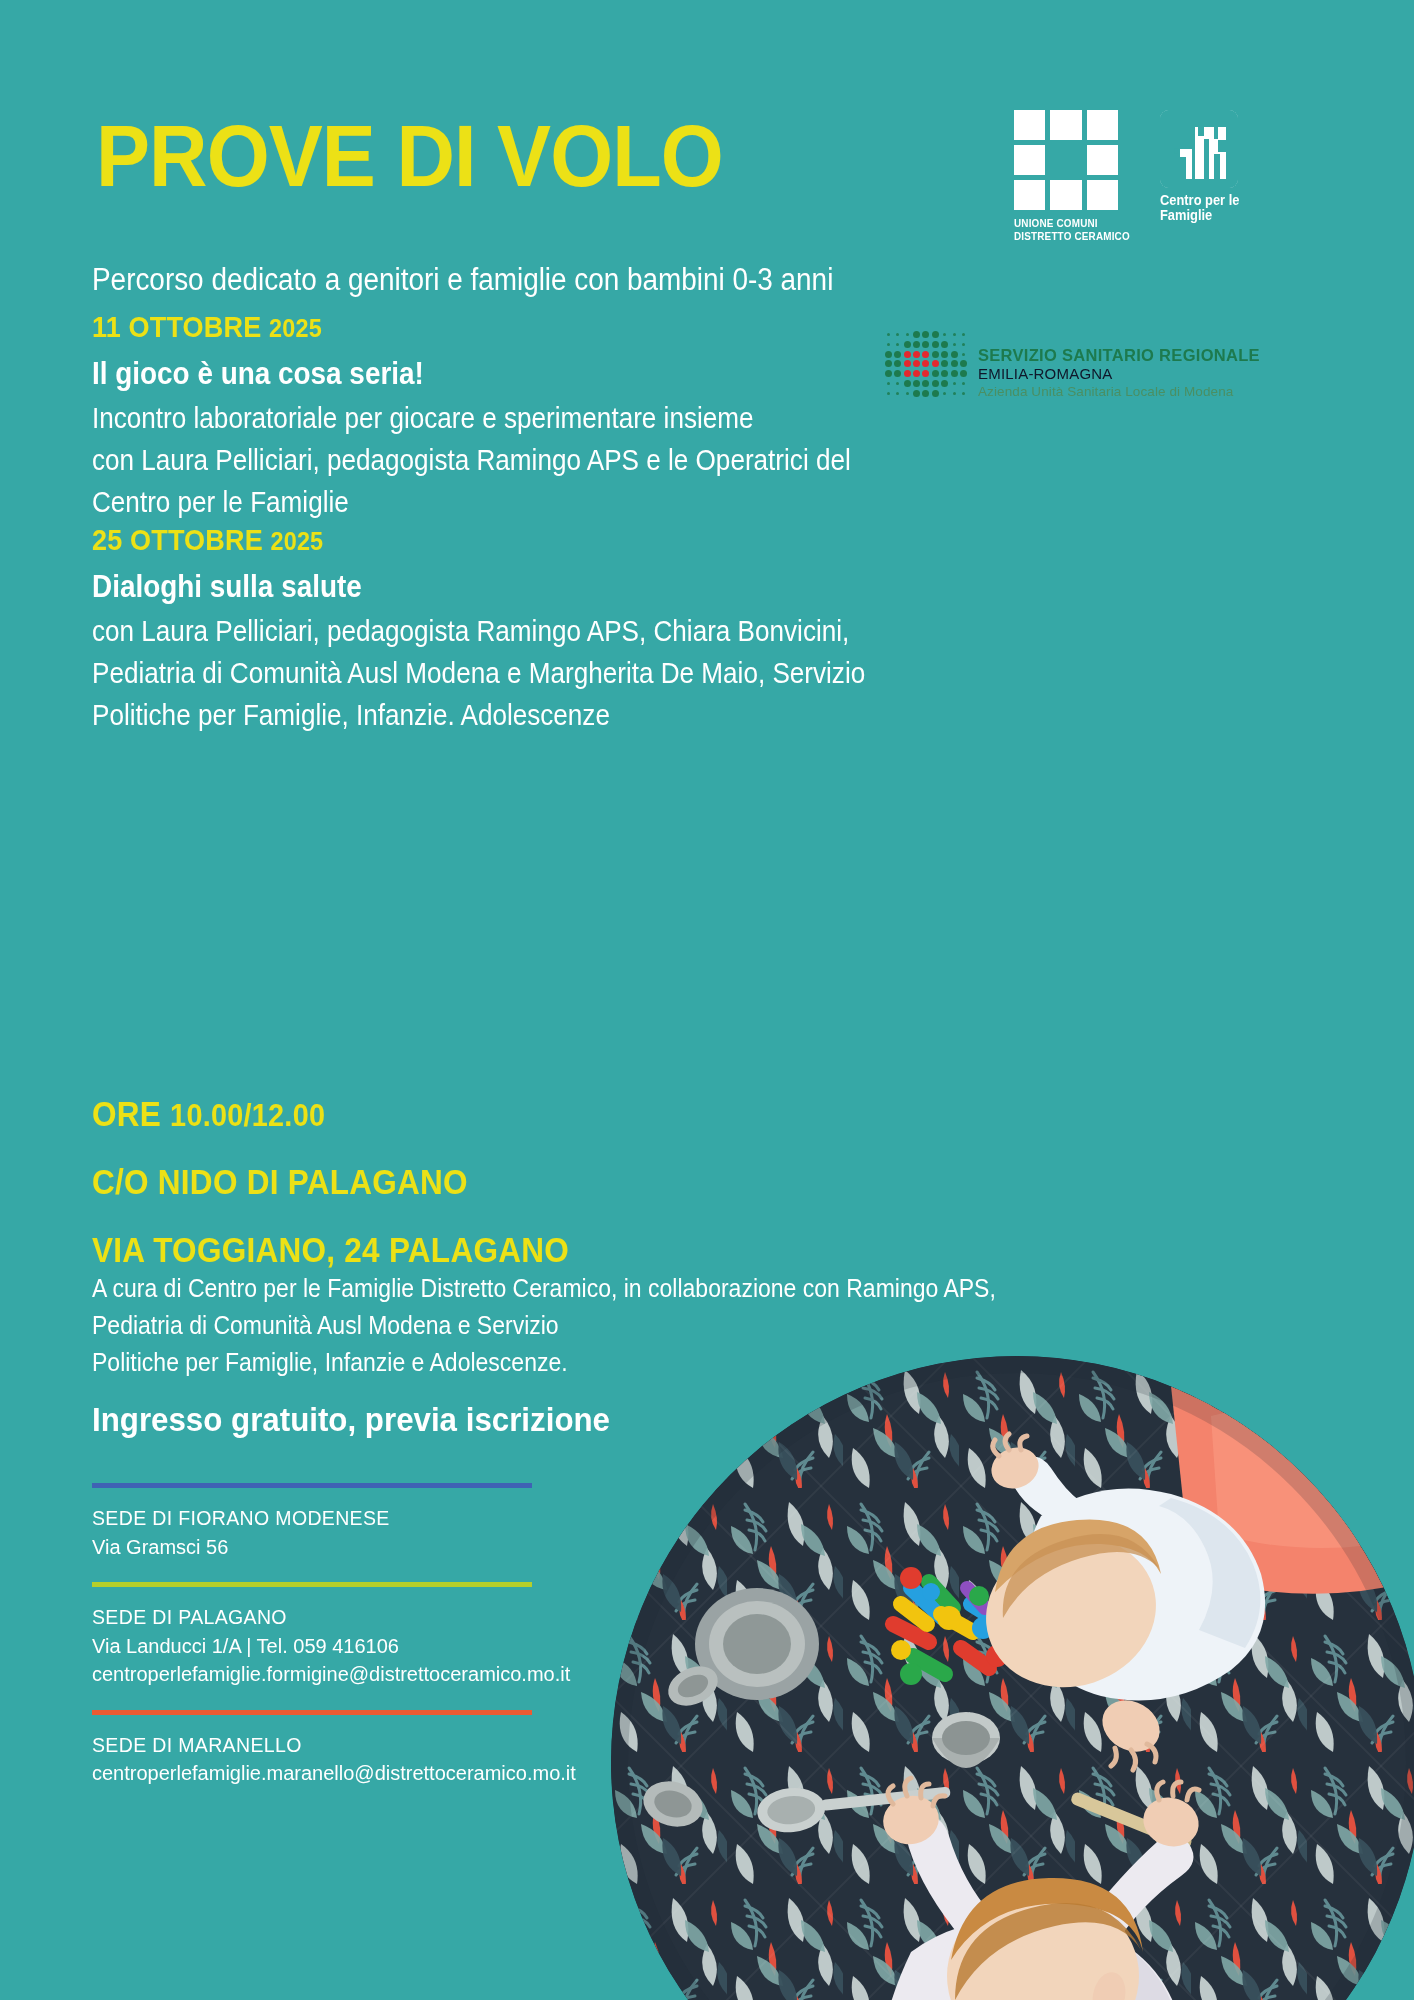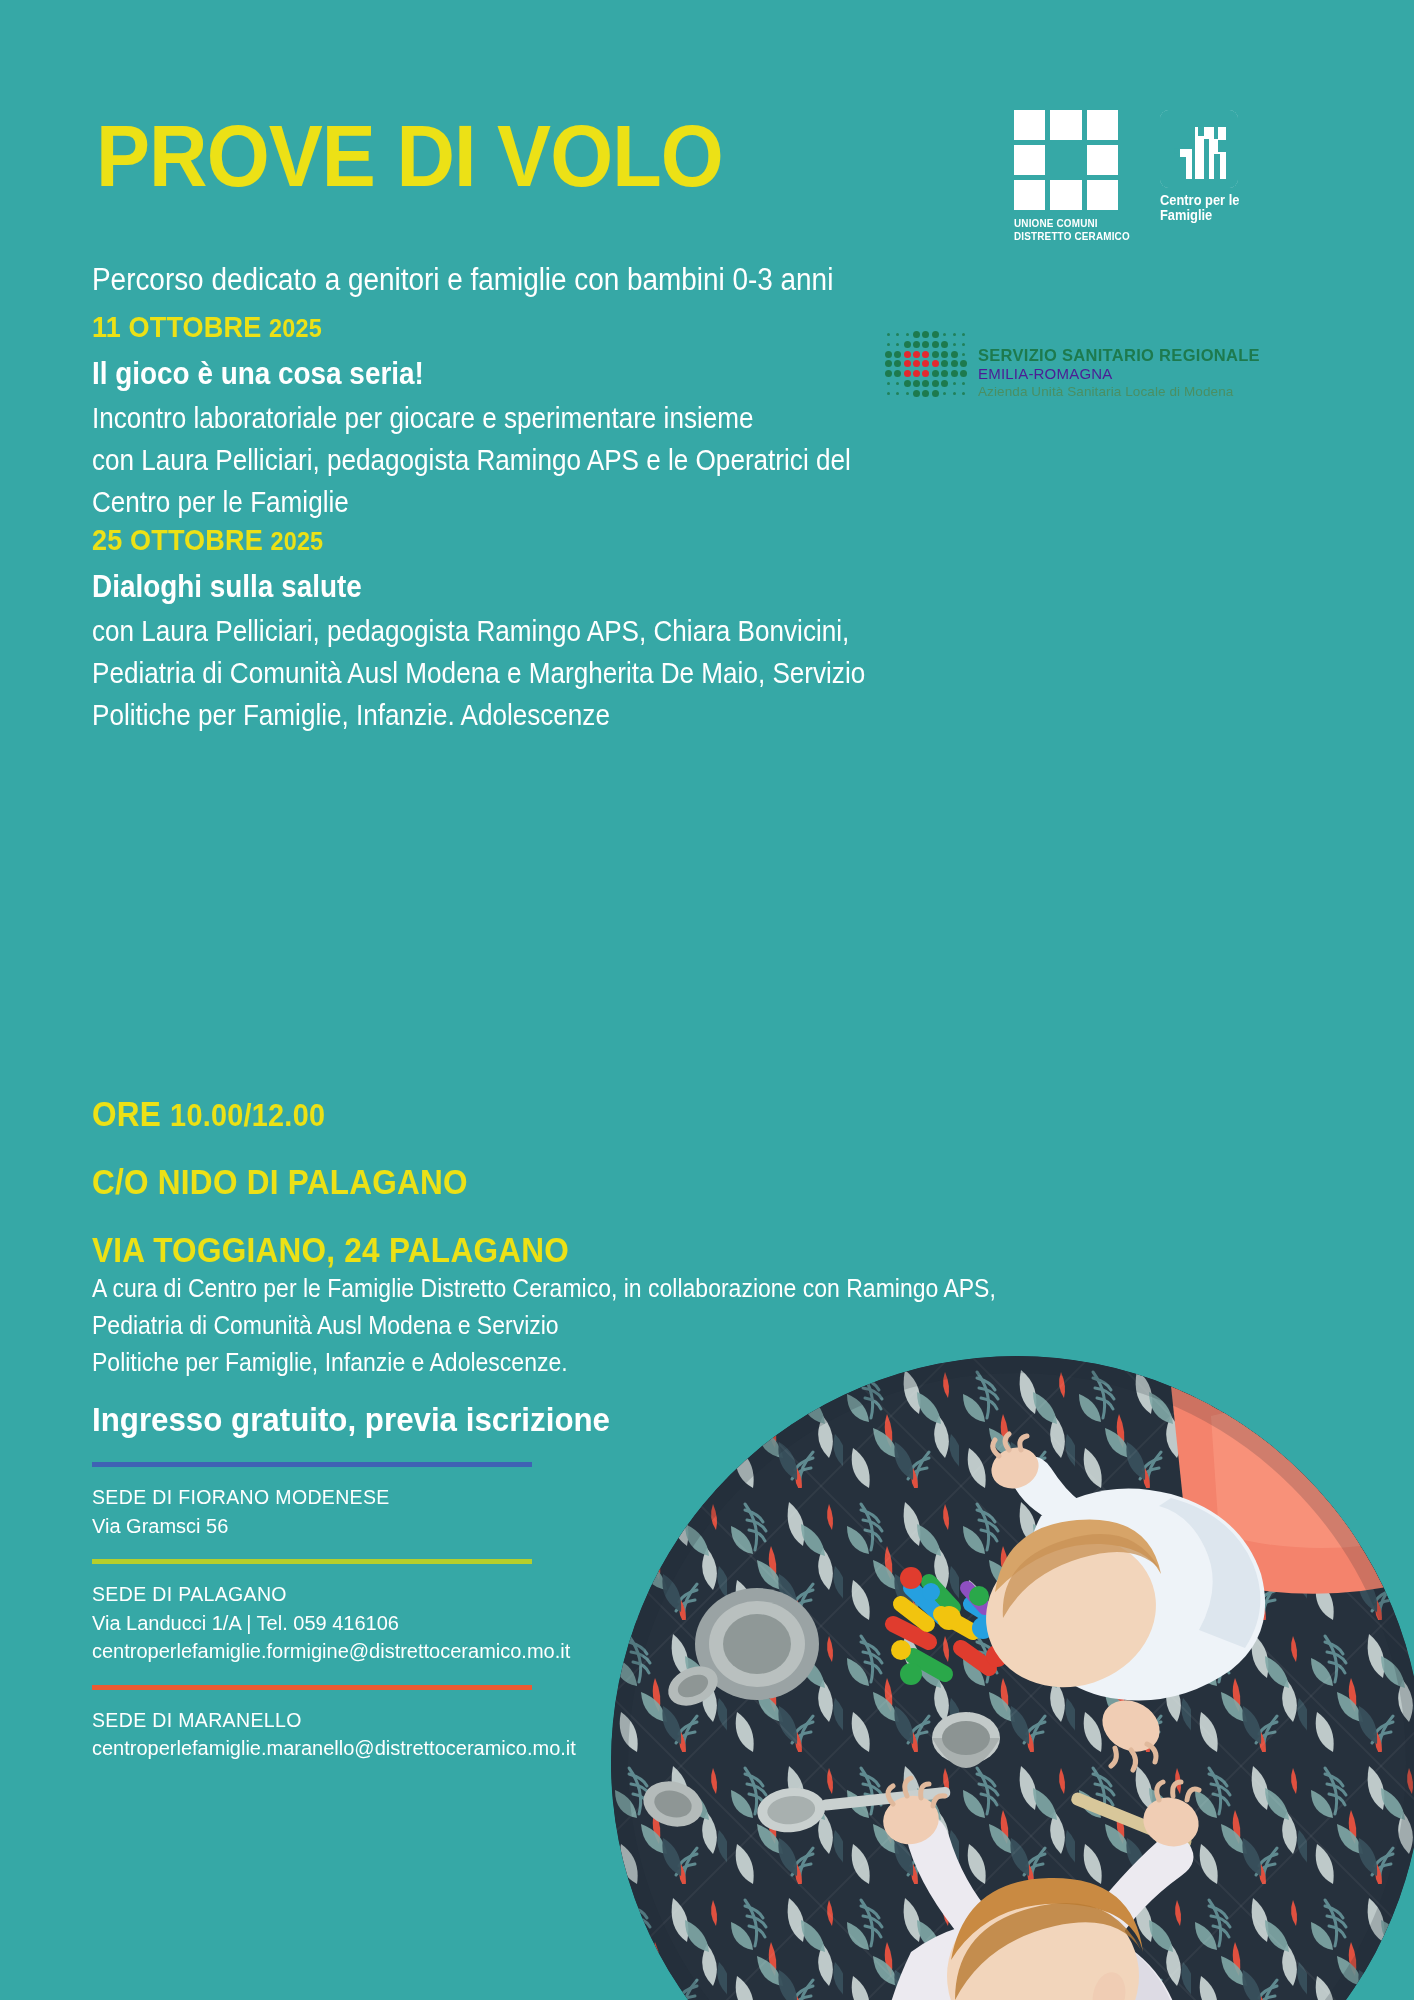--- a/index.html
+++ b/index.html
@@ -104,21 +104,21 @@
     display: block;
     border-radius: 50%;
     justify-self: center;
     align-self: center;
   }
   .ssr .txt { padding-top: 16px; }
   .ssr .l1 {
     color: #1d7a4e; font-weight: bold; font-size: 16.5px;
     letter-spacing: 0.3px; line-height: 1.18;
   }
-  .ssr .l2 { color: #4c1d95; font-size: 15px; line-height: 1.25; letter-spacing:0.2px;}
+  .ssr .l2 { color: #0f172a; font-size: 15px; line-height: 1.25; letter-spacing:0.2px;}
   .ssr .l3 { color: #4a8f63; font-size: 13.5px; line-height: 1.25; letter-spacing:0.1px;}
 
   
   .subtitle {
     position: absolute;
     left: 92px; top: 262px;
     font-size: 31px;
     color: #ffffff;
     transform: scaleX(0.9);
     transform-origin: left top;
@@ -194,21 +194,21 @@
   }
 
   
   .contacts { position: absolute; left: 92px; top: 1462px; width: 540px; }
   .rule { height: 5px; width: 440px; margin-bottom: 17px; }
   .c-name {
     color: #ffffff; font-size: 19.5px; letter-spacing: 0.35px;
     line-height: 1.42; font-weight: 400;
   }
   .c-line { color: #ffffff; font-size: 20px; line-height: 1.42; }
-  .c-block { margin-bottom: 19px; }
+  .c-block { margin-bottom: 19px; margin-top: 21px; }
 
   
   .photo {
     position: absolute;
     left: 611px; top: 1356px;
     width: 812px; height: 812px;
     border-radius: 50%;
     overflow: hidden;
     background: #25323f;
   }

